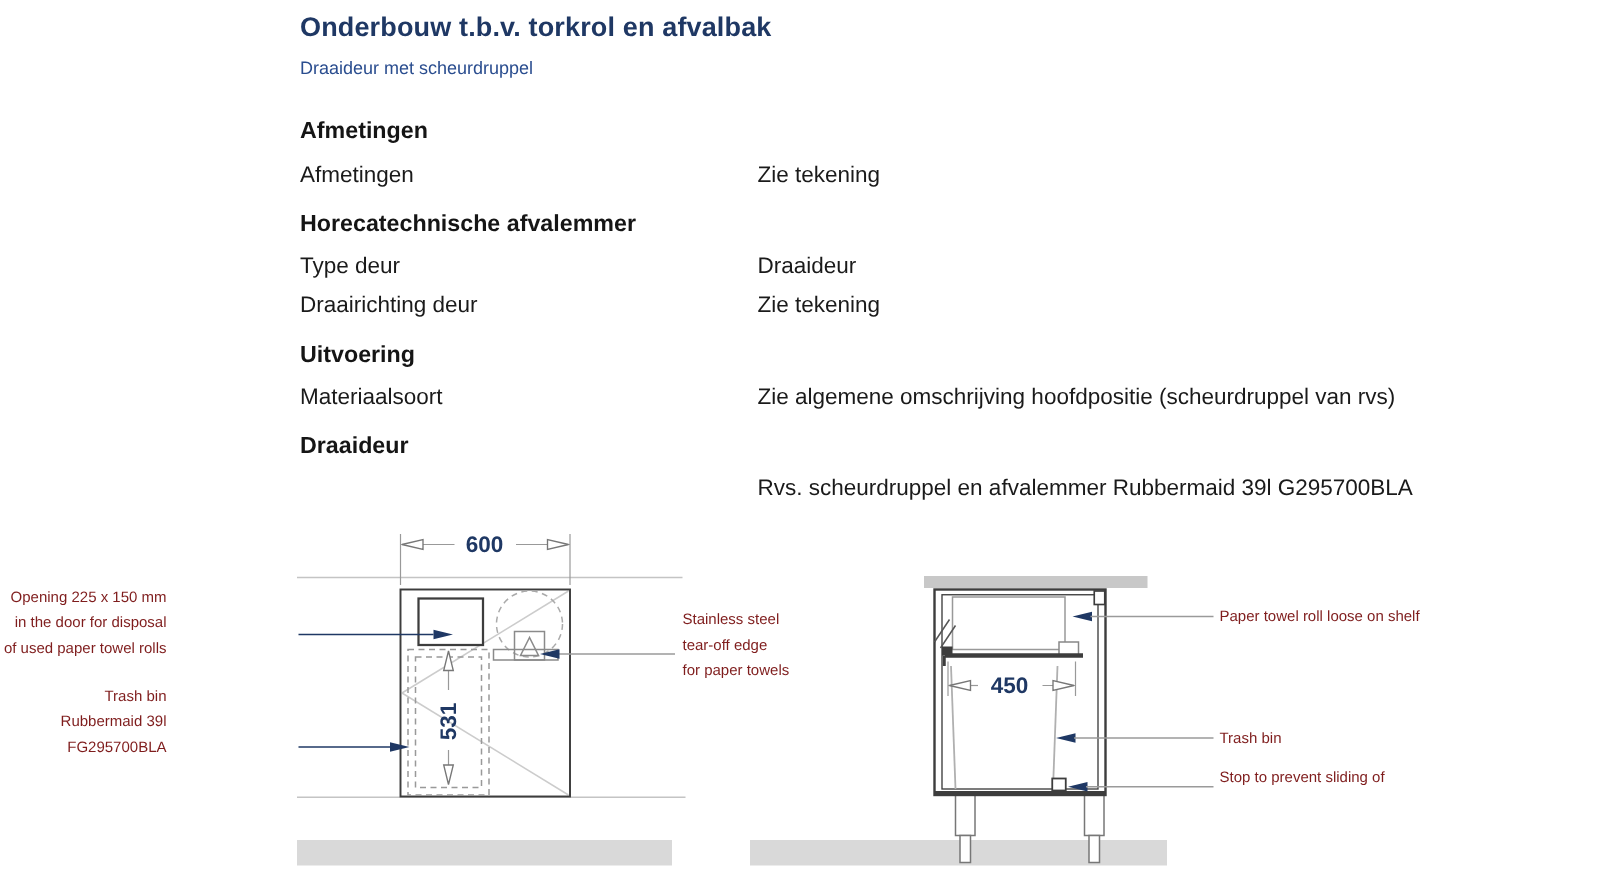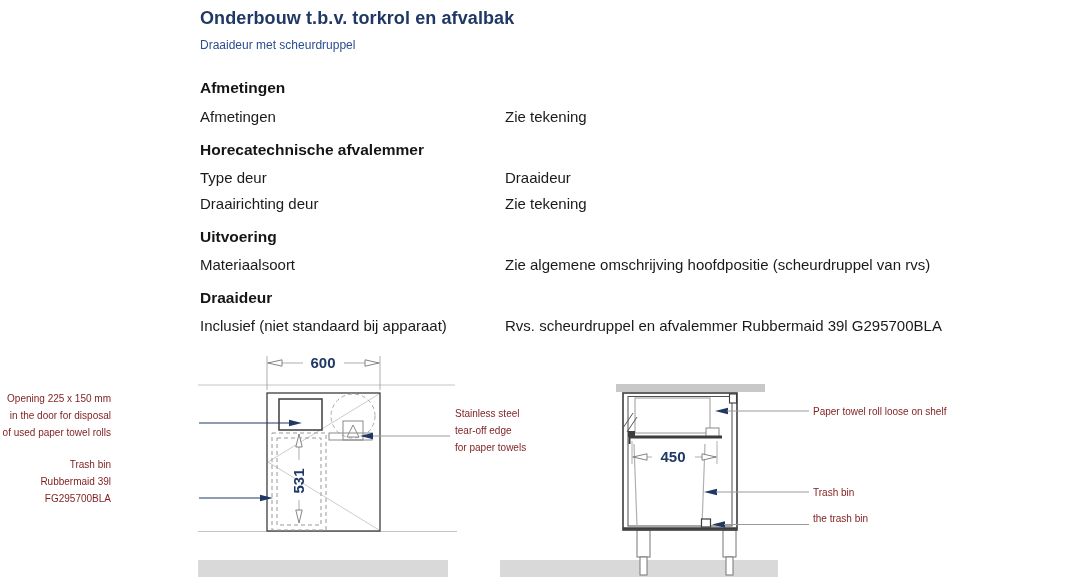--- a/index.html
+++ b/index.html
@@ -47,21 +47,20 @@
   <div class="abs spec-label" style="top:169px">Type deur</div>
   <div class="abs spec-value" style="top:169px">Draaideur</div>
   <div class="abs spec-label" style="top:195px">Draairichting deur</div>
   <div class="abs spec-value" style="top:195px">Zie tekening</div>
 
   <div class="abs spec-heading" style="top:228px">Uitvoering</div>
   <div class="abs spec-label" style="top:256px">Materiaalsoort</div>
   <div class="abs spec-value" style="top:256px">Zie algemene omschrijving hoofdpositie (scheurdruppel van rvs)</div>
 
   <div class="abs spec-heading" style="top:289px">Draaideur</div>
-  <div class="abs spec-label" style="top:317px">Inclusief (niet standaard bij apparaat)</div>
   <div class="abs spec-value" style="top:317px">Rvs. scheurdruppel en afvalemmer Rubbermaid 39l G295700BLA</div>
 
   <svg class="abs drawing-svg" viewBox="0 0 1066 588" xmlns="http://www.w3.org/2000/svg">
 
     <g>
 
       <rect x="198" y="560" width="250" height="17" fill="#d9d9d9"></rect>
       <line x1="198" y1="385" x2="455" y2="385" stroke="#c4c4c4" stroke-width="1"></line>
       <line x1="198" y1="531.5" x2="457" y2="531.5" stroke="#c4c4c4" stroke-width="1"></line>
 
@@ -188,16 +187,16 @@
 
   <div class="abs anno" style="left:813px; top:403px">
     <span>Paper towel roll loose on shelf</span>
   </div>
 
   <div class="abs anno" style="left:813px; top:484px">
     <span>Trash bin</span>
   </div>
 
   <div class="abs anno" style="left:813px; top:510px">
-    <span>the trash bin</span>
+    <span>Stop to prevent sliding of</span>
   </div>
 
 </div>
 
 </body></html>

